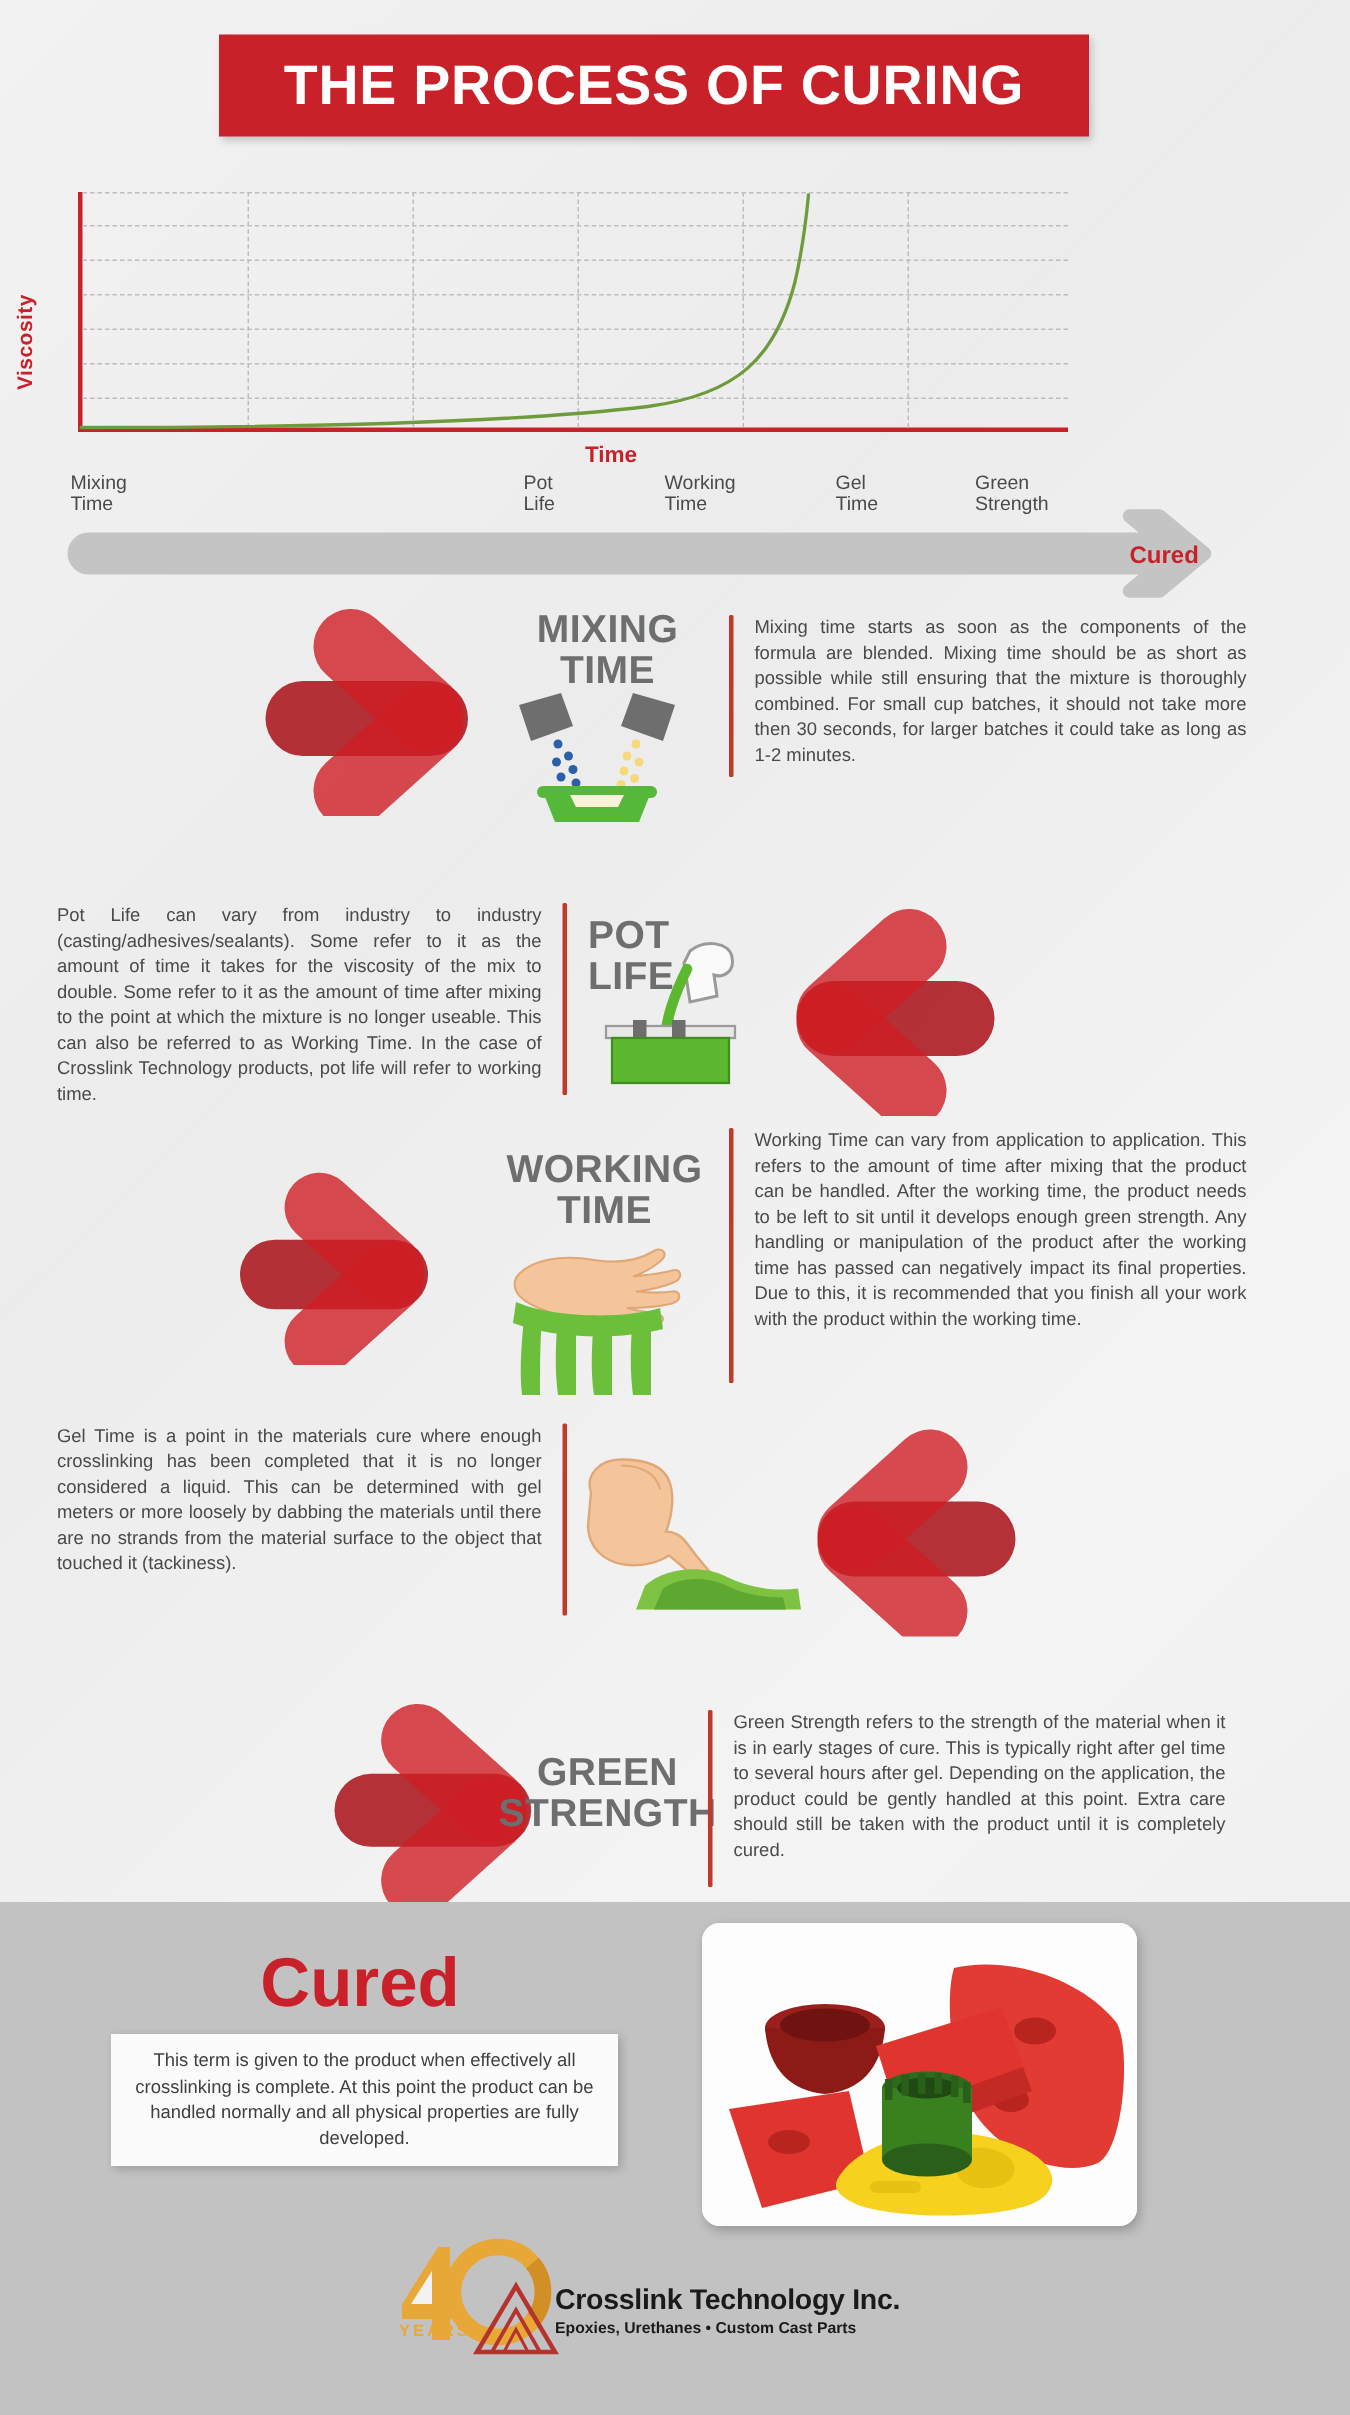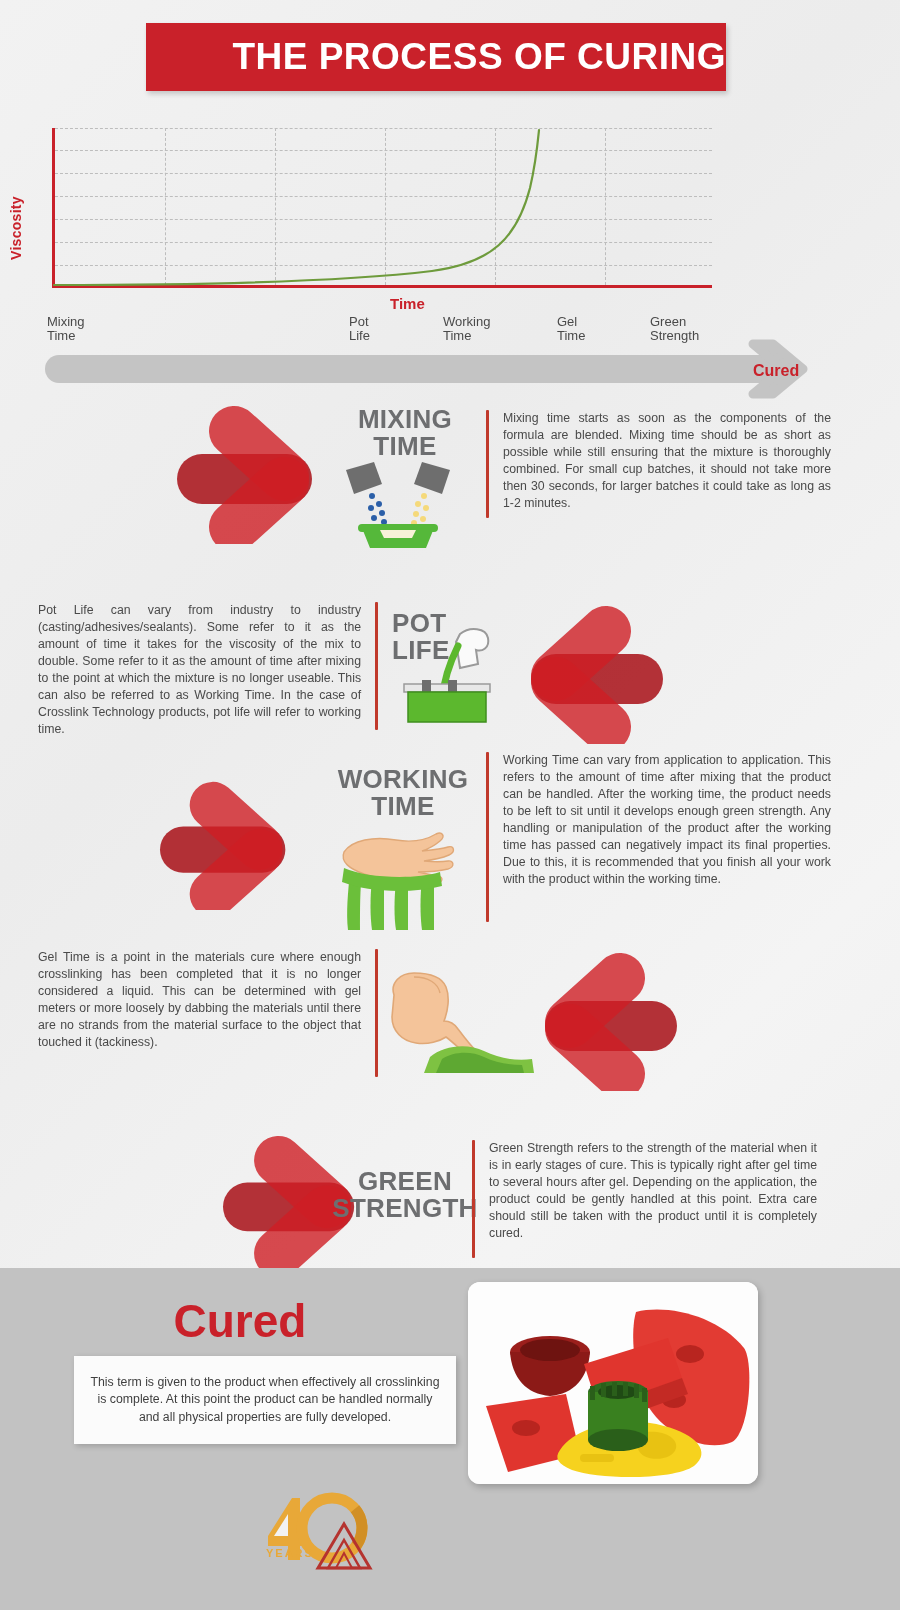--- a/index.html
+++ b/index.html
@@ -15,21 +15,21 @@
     height: 1610px;
     overflow: hidden;
     background: linear-gradient(135deg,#f2f2f2 0%,#ececec 35%,#f4f4f4 70%,#ededed 100%);
   }
   
   .title-bar {
     position: absolute;
     left: 146px; top: 23px;
     width: 580px; height: 68px;
     background: #c9212a;
-    display: flex; align-items: center; justify-content: flex-end;
+    display: flex; align-items: center; justify-content: center;
     box-shadow: 2px 3px 5px rgba(0,0,0,.18);
   }
   .title-bar h1 {
     color: #fff;
     font-size: 37px;
     font-weight: bold;
     letter-spacing: .5px;
     white-space: nowrap;
   }
   
@@ -95,21 +95,21 @@
     width: 900px; height: 342px;
     background: #c2c2c2;
   }
   .cured-title {
     position: absolute; left: 60px; top: 26px; width: 360px;
     text-align: center;
     font-size: 46px; font-weight: bold; color: #c9212a;
   }
   .cured-card {
     position: absolute; left: 74px; top: 88px;
-    width: 382px; height: 88px;
+    width: 338px; height: 88px;
     background: #fbfbfb;
     box-shadow: 2px 2px 6px rgba(0,0,0,.2);
     display: flex; align-items: center; justify-content: center;
     padding: 6px 14px;
   }
   .cured-card p {
     font-size: 12.3px; color: #3f3f3f; line-height: 1.42; text-align: center;
   }
   .photo-card {
     position: absolute; left: 468px; top: 14px;
@@ -384,15 +384,19 @@
       <path d="M30,24 L30,46 L16,46 Z" fill="#f2f2f2"></path>
       <circle cx="74" cy="38" r="30" fill="none" stroke="#e8a838" stroke-width="11"></circle>
       <circle cx="74" cy="38" r="30" fill="none" stroke="#d18f25" stroke-width="11" stroke-dasharray="40 200" transform="rotate(-40 74 38)"></circle>
       <text x="8" y="67" font-family="'Liberation Sans',sans-serif" font-size="11" font-weight="bold" fill="#e8a838" letter-spacing="2">YEARS</text>
       <g>
         <path d="M60,78 L86,34 L112,78 Z" fill="none" stroke="#b5332f" stroke-width="3"></path>
         <path d="M70,78 L86,50 L102,78 Z" fill="none" stroke="#b5332f" stroke-width="2.5"></path>
         <path d="M78,78 L86,63 L94,78 Z" fill="none" stroke="#b5332f" stroke-width="2"></path>
       </g>
     </svg>
+    <div class="logo-text">
+      <div class="logo-name">Crosslink Technology Inc.</div>
+      <div class="logo-tag">Epoxies, Urethanes • Custom Cast Parts</div>
+    </div>
   </div>
 
 </div>
 
 </body></html>

